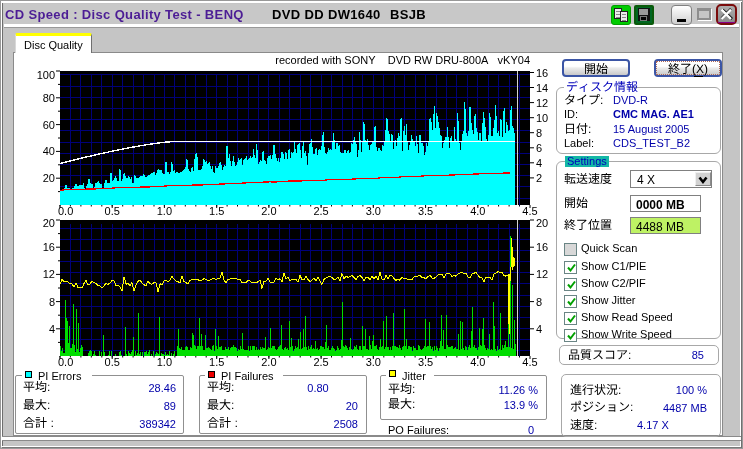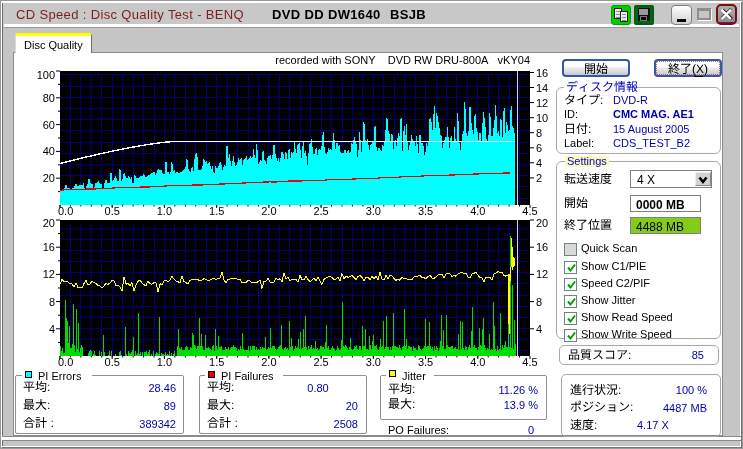--- a/index.html
+++ b/index.html
@@ -18,21 +18,21 @@
 <div class="abs" style="left:741px;top:2px;width:1px;height:446px;background:#707070;"></div>
 <div class="abs" style="left:740px;top:3px;width:1px;height:444px;background:#ffffff;"></div>
 <div class="abs" style="left:2px;top:436px;width:739px;height:1px;background:#8a8a8a;"></div>
 <div class="abs" style="left:2px;top:437px;width:739px;height:3px;background:#ffffff;"></div>
 <div class="abs" style="left:2px;top:440px;width:739px;height:1px;background:#8a8a8a;"></div>
 <div class="abs" style="left:2px;top:446px;width:738px;height:1px;background:#ffffff;"></div>
 <div class="abs" style="left:2px;top:447px;width:739px;height:1px;background:#787878;"></div>
 <div class="abs" style="left:0;top:448px;width:743px;height:1px;background:#9a9a9a;"></div>
 
 <div class="abs" style="left:4px;top:4px;width:735px;height:20px;background:#c8c8c8;"></div>
-<div class="abs" style="left:16px;top:7px;font-size:13px;letter-spacing:0.35px;font-weight:normal;color:#7f1d1d;">CD Speed : Disc Quality Test - BENQ</div>
+<div class="abs" style="left:5px;top:7px;font-size:13px;letter-spacing:0.35px;font-weight:bold;color:#4c1d95;">CD Speed : Disc Quality Test - BENQ</div>
 <div class="abs" style="left:272px;top:7px;font-size:13px;letter-spacing:0.35px;font-weight:bold;color:#000;">DVD DD DW1640</div>
 <div class="abs" style="left:390px;top:7px;font-size:13px;letter-spacing:0.35px;font-weight:bold;color:#000;">BSJB</div>
 
 <div class="abs" style="left:4px;top:24px;width:735px;height:3px;background:#ffffff;"></div>
 <div class="abs" style="left:4px;top:27px;width:735px;height:1px;background:#999999;"></div>
 
 <div class="abs" style="left:611px;top:5px;width:20px;height:20px;background:#00cc00;border-radius:3px;border:1px solid #00a000;">
  <div class="abs" style="left:2px;top:2px;width:8px;height:11px;background:#ececec;border:1px solid #222;">
       <div style="margin:2px 1px;height:1px;background:#888;"></div>
       <div style="margin:2px 1px;height:1px;background:#888;"></div>
@@ -73,33 +73,33 @@
 <div class="gbox" style="left:556px;top:87px;width:165px;height:67px;"></div>
 <div class="abs" style="left:564px;top:82px;width:64px;height:10px;background:#fff;"></div>
 <div class="abs t11 navy" style="left:613px;top:95px;">DVD-R</div>
 <div class="abs t11" style="left:564px;top:109px;">ID:</div>
 <div class="abs t11 navy" style="left:613px;top:109px;font-weight:bold;">CMC MAG. AE1</div>
 <div class="abs t11 navy" style="left:613px;top:124px;">15 August 2005</div>
 <div class="abs t11" style="left:564px;top:138px;">Label:</div>
 <div class="abs t11 navy" style="left:613px;top:138px;">CDS_TEST_B2</div>
 
 <div class="gbox" style="left:556px;top:161px;width:165px;height:178px;"></div>
-<div class="abs t11" style="left:565px;top:156px;background:#fef9c3;padding:0 2px;color:#0000bb;">Settings</div>
+<div class="abs t11" style="left:565px;top:156px;background:#14b8a6;padding:0 2px;color:#0000bb;">Settings</div>
 <div class="abs" style="left:630px;top:170px;width:82px;height:18px;border:1px solid #808080;background:#fff;">
  <div class="abs" style="left:6px;top:2px;font-size:12px;">4 X</div>
  <div class="abs" style="left:64px;top:1px;width:16px;height:14px;background:#d2d2d2;border:1px solid #8a8a8a;border-top-color:#f0f0f0;border-left-color:#f0f0f0;">
   <svg width="14" height="13" style="display:block">
         <path d="M3.5 4.5 L7 9 L10.5 4.5" stroke="#000" stroke-width="2.6" fill="none"></path>
       </svg>
  </div>
 </div>
 <div class="abs" style="left:630px;top:195px;width:71px;height:17px;border:1px solid #808080;background:#fff;">
     <div class="abs" style="left:5px;top:2px;font-size:12px;font-weight:bold;">0000 MB</div>
   </div>
-<div class="abs" style="left:630px;top:217px;width:71px;height:17px;border:1px solid #808080;background:#84cc16;">
+<div class="abs" style="left:630px;top:217px;width:71px;height:17px;border:1px solid #808080;background:#bef264;">
     <div class="abs" style="left:5px;top:2px;font-size:12px;">4488 MB</div>
   </div>
 
 <div class="abs" style="left:564px;top:243px;width:13px;height:13px;border:1px solid #6a8585;background:#d8d8d8;"></div>
 <div class="abs" style="left:564px;top:261px;width:13px;height:13px;border:1px solid #6a8585;background:#ffffff;">
     <svg width="11" height="11" style="display:block;margin:0 0 0 1px">
       <path d="M2 5.5 L4.5 8.5 L9 2.5" stroke="#00a000" stroke-width="2" fill="none"></path>
     </svg>
   </div>
 <div class="abs" style="left:564px;top:278px;width:13px;height:13px;border:1px solid #6a8585;background:#ffffff;">
@@ -149,21 +149,21 @@
 <div class="abs t11 navy" style="left:278px;top:383px;width:80px;text-align:center;">0.80</div>
 <div class="abs t11 navy" style="left:278px;top:401px;width:80px;text-align:right;">20</div>
 <div class="abs t11 navy" style="left:278px;top:419px;width:80px;text-align:right;">2508</div>
 <div class="abs t11 navy" style="left:458px;top:385px;width:80px;text-align:right;">11.26 %</div>
 <div class="abs t11 navy" style="left:458px;top:400px;width:80px;text-align:right;">13.9 %</div>
 <div class="abs t11" style="left:388px;top:425px;">PO Failures:</div>
 <div class="abs t11 navy" style="left:454px;top:425px;width:80px;text-align:right;">0</div>
 
 <div class="abs t11" style="left:581px;top:243px;">Quick Scan</div>
 <div class="abs t11" style="left:581px;top:261px;">Show C1/PIE</div>
-<div class="abs t11" style="left:581px;top:278px;">Speed C2/PIF</div>
+<div class="abs t11" style="left:581px;top:278px;">Show C2/PIF</div>
 <div class="abs t11" style="left:581px;top:295px;">Show Jitter</div>
 <div class="abs t11" style="left:581px;top:312px;">Show Read Speed</div>
 <div class="abs t11" style="left:581px;top:329px;">Show Write Speed</div>
 
 <svg class="abs" style="left:0;top:0;" width="743" height="449" viewBox="0 0 743 449">
 <defs>
       <g id="g0" transform="scale(0.012000,-0.012000)">
         <path d="M566 335V226H426V335ZM233 226V162H358C351 104 323 21 239 -30C255 -41 278 -62 289 -76C385 -11 417 95 424 162H566V-61H633V162H769V226H633V335H748V397H251V335H360V226ZM383 605V518H163V605ZM383 658H163V740H383ZM842 605V517H614V605ZM842 658H614V740H842ZM878 797H543V459H842V18C842 2 837 -3 821 -4C805 -4 752 -4 697 -3C708 -23 718 -58 720 -78C797 -79 847 -77 877 -65C906 -52 916 -28 916 17V797ZM89 797V-81H163V460H454V797Z"></path>
       </g>
       <g id="g1" transform="scale(0.012000,-0.012000)">

